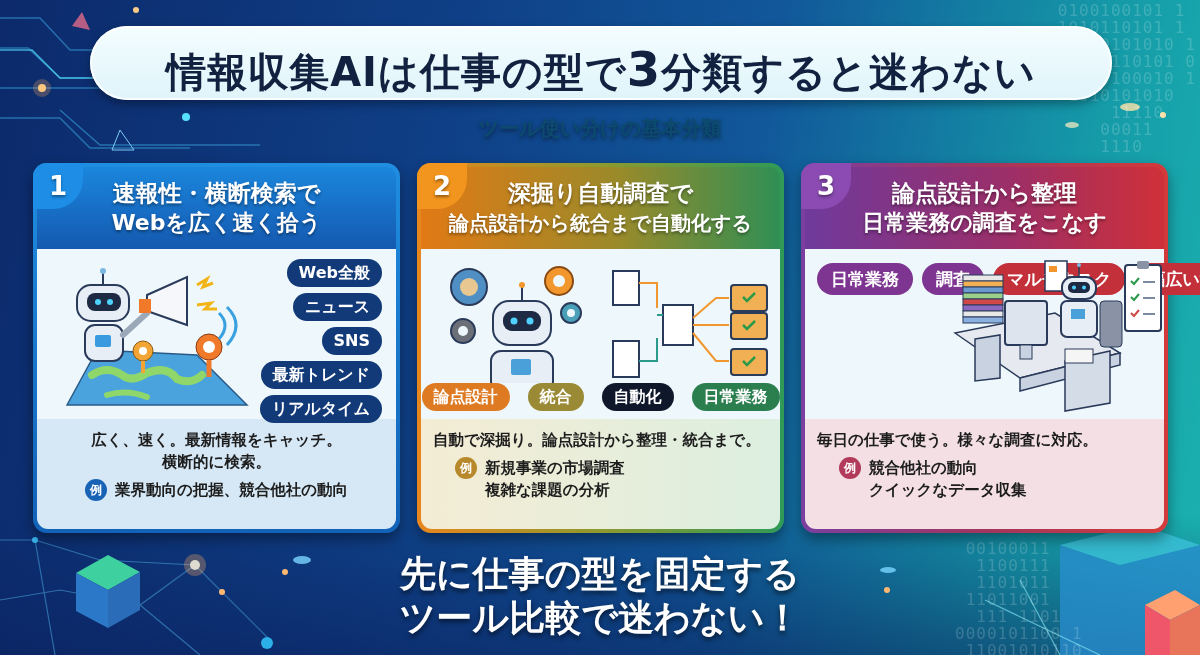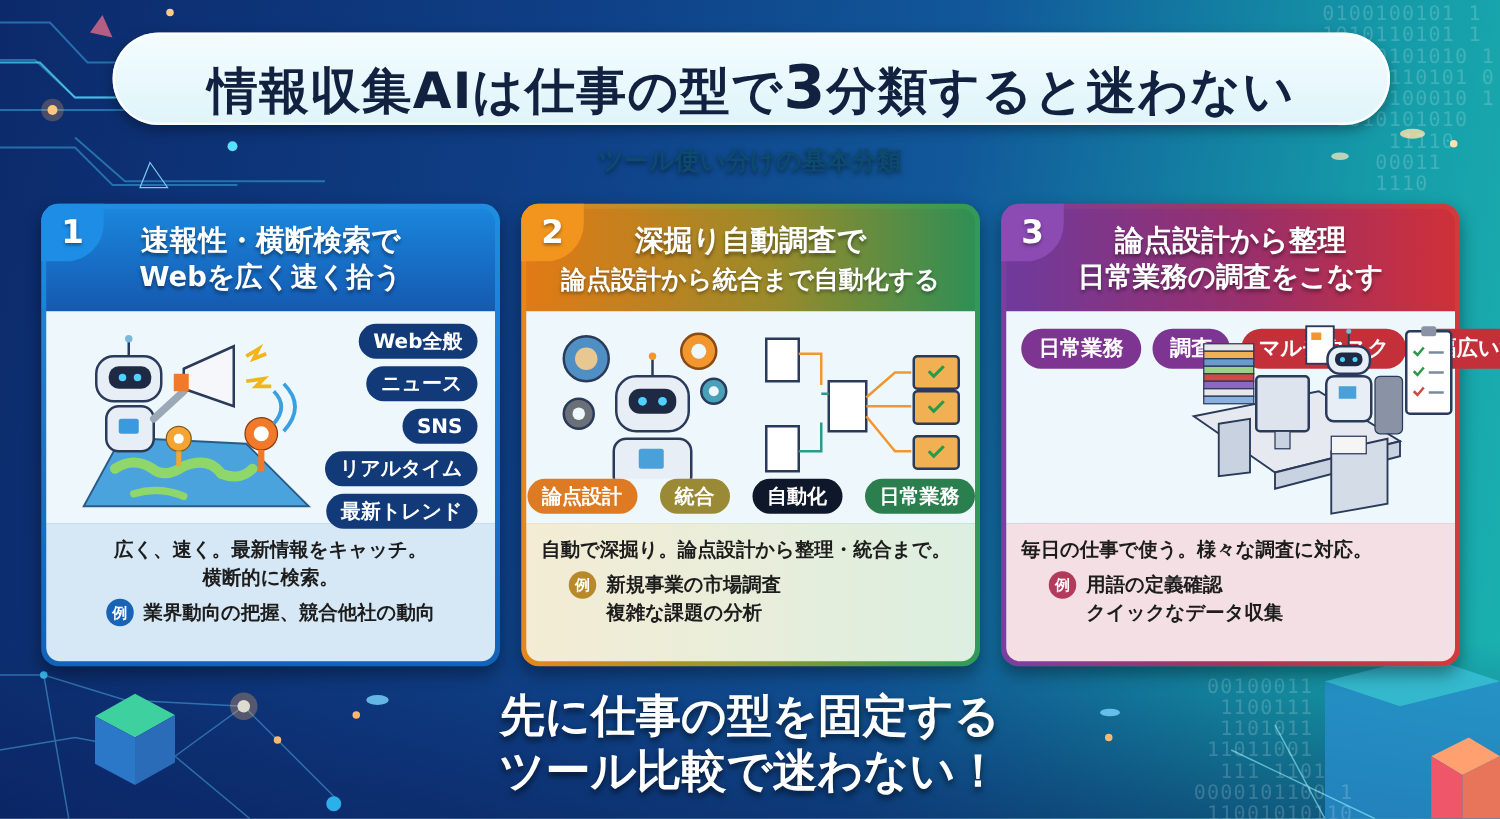--- a/index.html
+++ b/index.html
@@ -225,22 +225,22 @@
       <rect x="92" y="44" width="12" height="14" fill="#f07a2a"></rect>
       <path d="M150 30 l10 -6 -4 8 10 -4" stroke="#f2b417" stroke-width="3" fill="none"></path>
       <path d="M150 50 l14 -2 -6 6 12 0" stroke="#f2b417" stroke-width="3" fill="none"></path>
       <path d="M172 58 q12 12 0 26" stroke="#3aa0e0" stroke-width="3" fill="none"></path>
       <path d="M180 52 q18 18 0 38" stroke="#3aa0e0" stroke-width="3" fill="none"></path>
     </svg>
     <div class="tags-right">
       <span class="tag navy">Web全般</span>
       <span class="tag navy">ニュース</span>
       <span class="tag navy">SNS</span>
+      <span class="tag navy">最新トレンド</span>
       <span class="tag navy">リアルタイム</span>
-      <span class="tag navy">最新トレンド</span>
     </div>
   </div>
   <div class="card-foot">
     <div class="foot-desc">広く、速く。最新情報をキャッチ。</div>
     <div class="foot-desc">横断的に検索。</div>
     <div class="ex-row">
       <span class="ex-badge">例</span>
       <span>業界動向の把握、競合他社の動向</span>
     </div>
   </div>
@@ -355,21 +355,21 @@
       <line x1="198" y1="29" x2="210" y2="29" stroke="#7a8aa0" stroke-width="2"></line>
       <line x1="198" y1="45" x2="210" y2="45" stroke="#7a8aa0" stroke-width="2"></line>
       <line x1="198" y1="61" x2="210" y2="61" stroke="#7a8aa0" stroke-width="2"></line>
     </svg>
   </div>
   <div class="card-foot">
     <div class="foot-desc">毎日の仕事で使う。様々な調査に対応。</div>
     <div class="ex-row">
       <span class="ex-badge">例</span>
       <span>
-        <div>用語の定義確認</div>
+        <div>競合他社の動向</div>
         <div>クイックなデータ収集</div>
       </span>
     </div>
   </div>
 </div>
 
 <div class="bottom-msg">
   <div>先に仕事の型を固定する</div>
   <div>ツール比較で迷わない！</div>
 </div>

